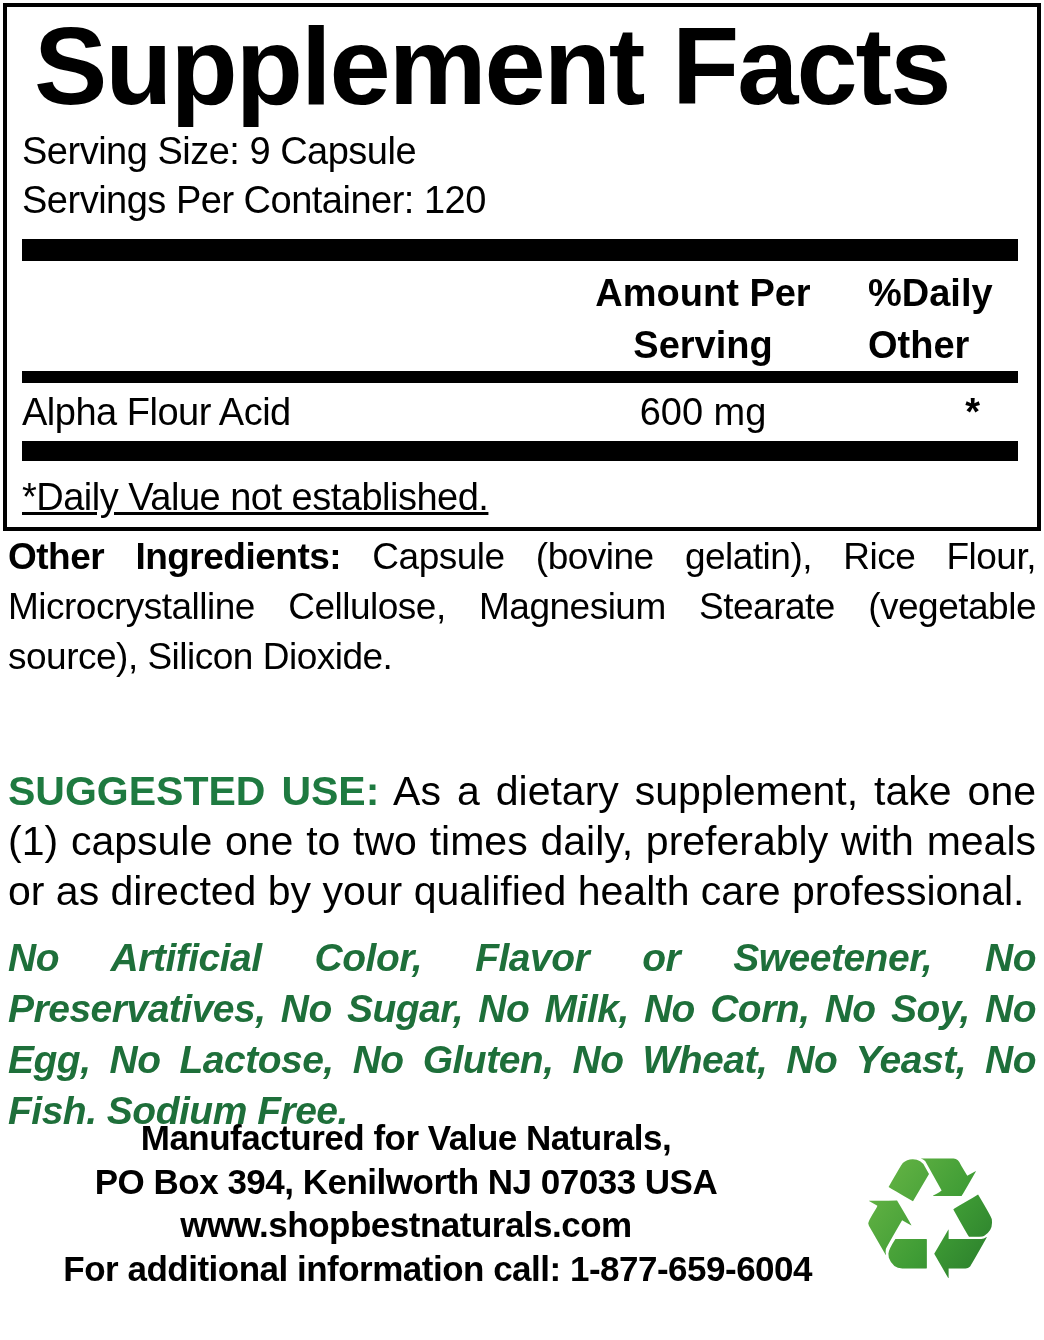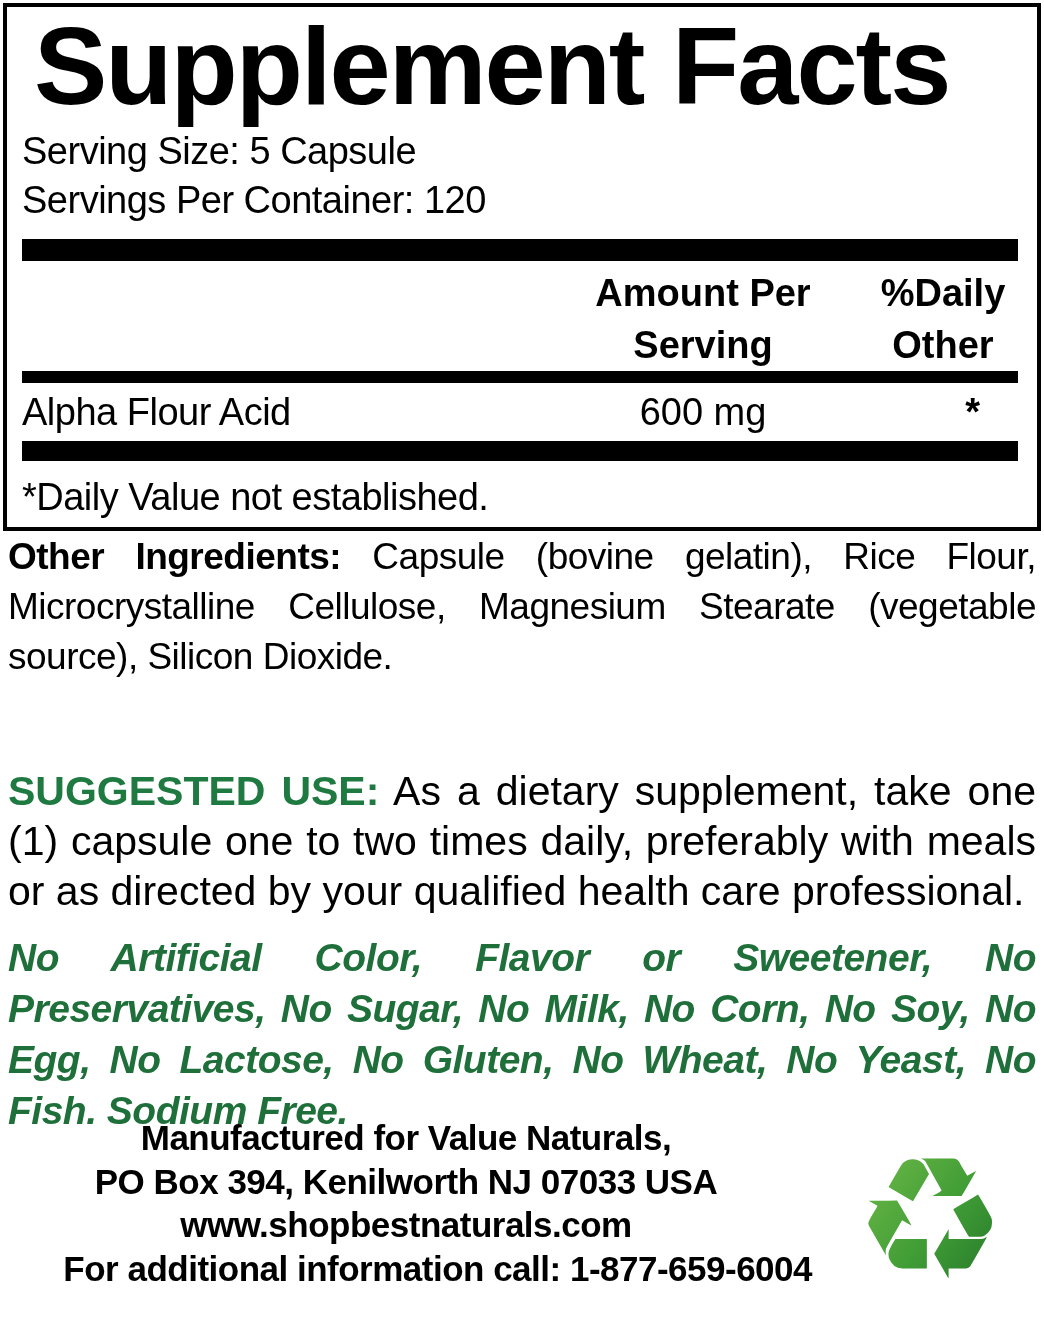--- a/index.html
+++ b/index.html
@@ -21,27 +21,27 @@
   }
   .serving-line { font-size:38px; line-height:49px; letter-spacing:-0.5px; }
   .serving-line.first { margin-top:8px; }
   .bar { background:#000; width:100%; }
   .bar-thick  { height:22px; margin-top:14px; }
   .bar-mid    { height:12px; }
   .bar-thick2 { height:20px; }
   .hdr-row { display:flex; margin-top:6px; align-items:flex-end; }
   .hdr-spacer { flex:1; }
   .col-amount { width:240px; margin-right:45px; text-align:center; }
-  .col-dv     { width:150px; text-align:center; }
+  .col-dv     { width:150px; text-align:left; }
   .hdr-row .line { font-size:38px; font-weight:bold; line-height:52px; }
   .ing-row { display:flex; padding:9px 0 9px; font-size:38px; line-height:40px; }
   .ing-name { flex:1; letter-spacing:-0.5px; }
   .ing-row .col-amount { text-align:center; }
   .ing-row .col-dv { text-align:right; padding-right:38px; font-weight:bold; }
-  .footnote { margin-top:15px; font-size:38px; letter-spacing:-0.5px; }
+  .footnote { margin-top:15px; font-size:38px; letter-spacing:-0.5px;text-decoration:underline; }
 
   
   .para {
     position:absolute; left:8px; width:1028px;
     text-align:justify;
   }
   .para .lead { font-weight:bold; }
   .oi { top:532px; font-size:37px; line-height:50px; letter-spacing:-0.5px; }
   .su { top:766px; font-size:41px; line-height:50px; }
   .su .lead { color:#1e7a40; }
@@ -65,21 +65,21 @@
   .recycle { position:absolute; right:34px; top:1118px; width:160px; height:210px; }
 </style>
 </head>
 <body>
 
 <div class="label">
 
   <section class="facts-box">
     <h1 class="panel-title">Supplement Facts</h1>
 
-    <div class="serving-line first">Serving Size: 5 Capsule</div>
+    <div class="serving-line first">Serving Size: 9 Capsule</div>
     <div class="serving-line">Servings Per Container: 120</div>
 
     <div class="bar bar-thick"></div>
 
     <div class="hdr-row">
       <div class="hdr-spacer"></div>
       <div class="col-amount">
         <div class="line">Amount Per</div>
         <div class="line">Serving</div>
       </div>

